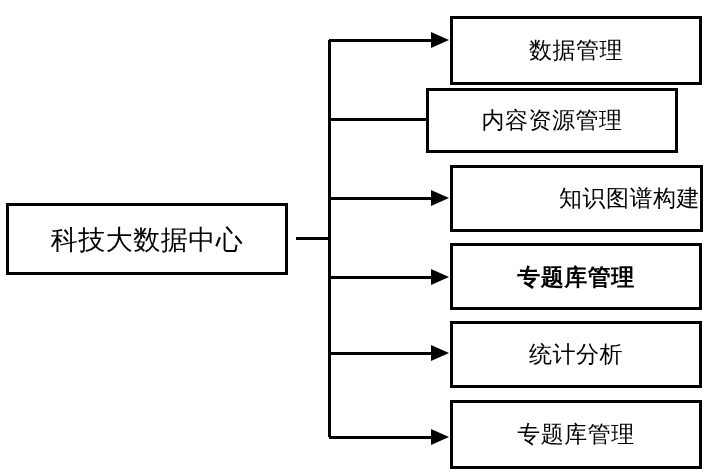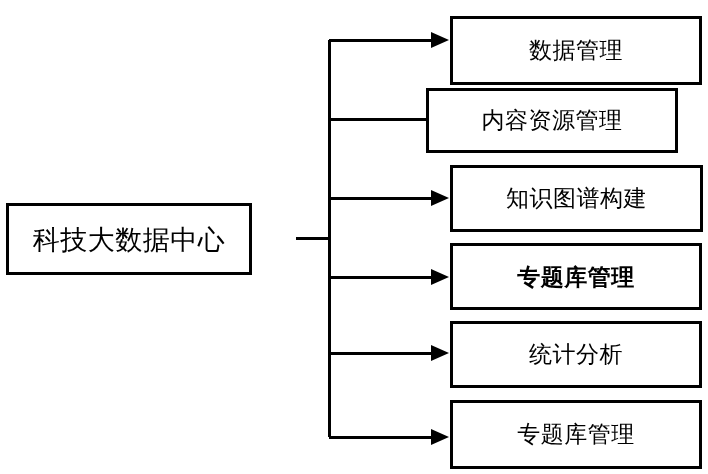--- a/index.html
+++ b/index.html
@@ -27,21 +27,21 @@
   .node-label {
     color: #000000;
     font-family: "DejaVu Serif", "Liberation Serif", serif;
     letter-spacing: 0.5px;
     white-space: nowrap;
     line-height: 1;
   }
   #root-node {
     left: 6px;
     top: 203px;
-    width: 246px;
+    width: 282px;
     height: 72px;
   }
   #root-node .node-label {
     font-size: 27px;
   }
   .branch-node .node-label {
     font-size: 23px;
   }
   .connector-svg {
     position: absolute;
@@ -89,21 +89,21 @@
   </div>
 
   <div class="node-box branch-node" style="left:450px; top:8px; width:252px; height:69px;margin-top:8px;">
     <span class="node-label">数据管理</span>
   </div>
 
   <div class="node-box branch-node" style="left:426px; top:88px; width:252px; height:65px;">
     <span class="node-label">内容资源管理</span>
   </div>
 
-  <div class="node-box branch-node" style="left:450px; top:165px; width:253px; height:67px;">
+  <div class="node-box branch-node" style="left:450px; top:165px; width:253px; height:67px;justify-content:flex-end;">
     <span class="node-label">知识图谱构建</span>
   </div>
 
   <div class="node-box branch-node" style="left:450px; top:243px; width:252px; height:67px;font-weight:bold;">
     <span class="node-label">专题库管理</span>
   </div>
 
   <div class="node-box branch-node" style="left:450px; top:321px; width:252px; height:67px;">
     <span class="node-label">统计分析</span>
   </div>

